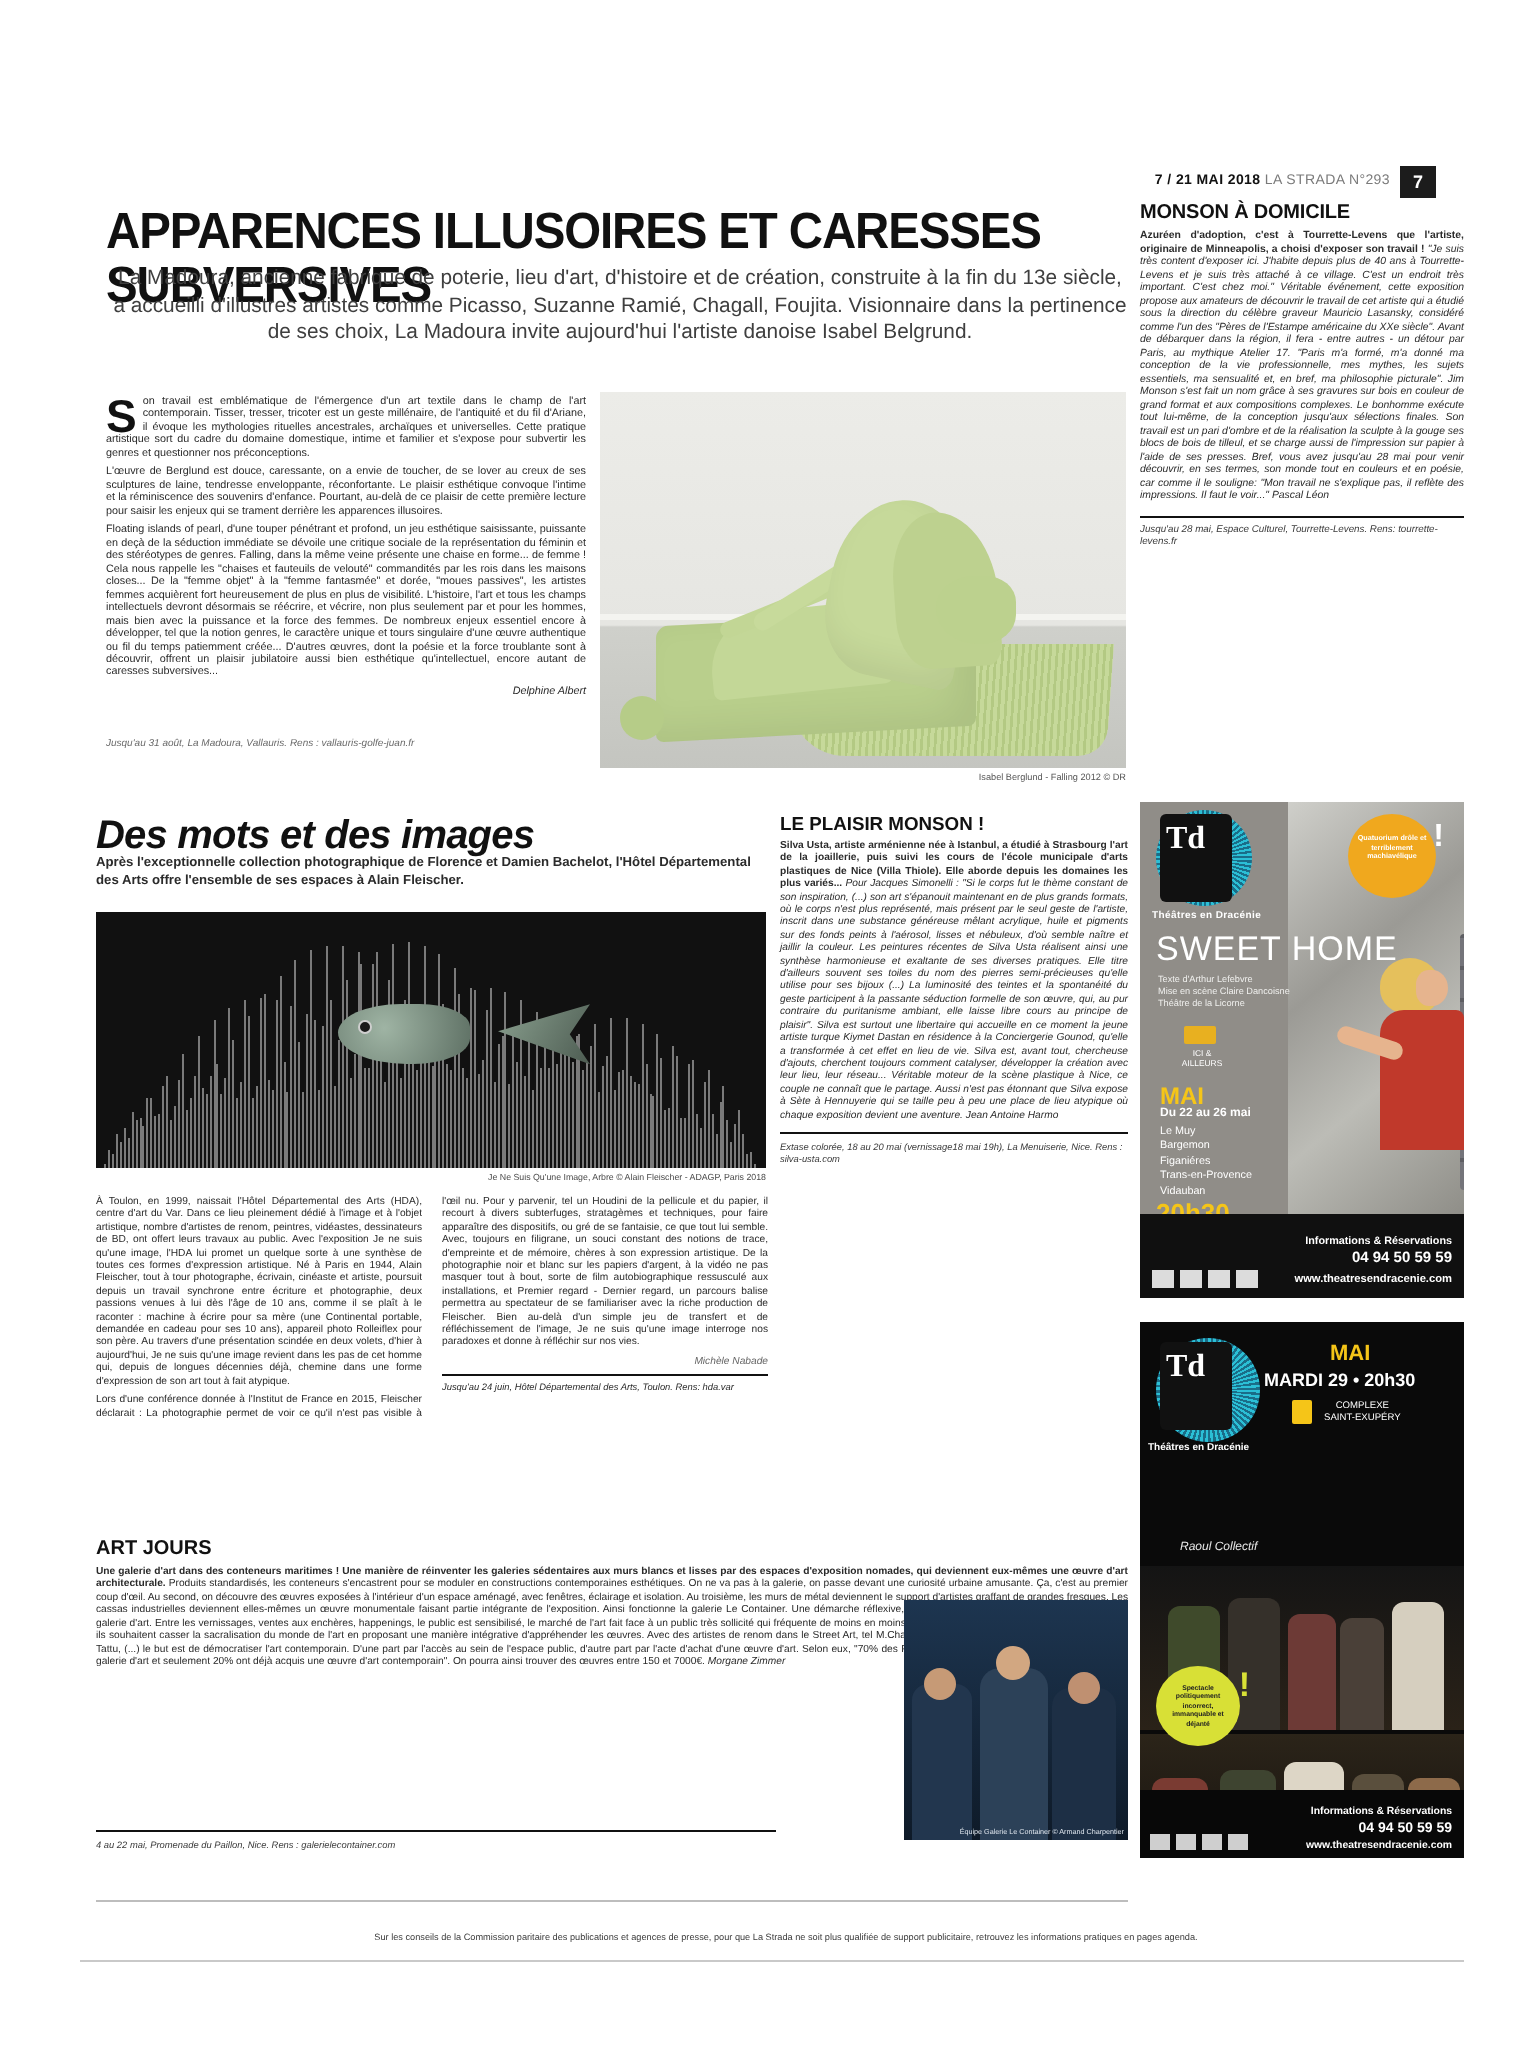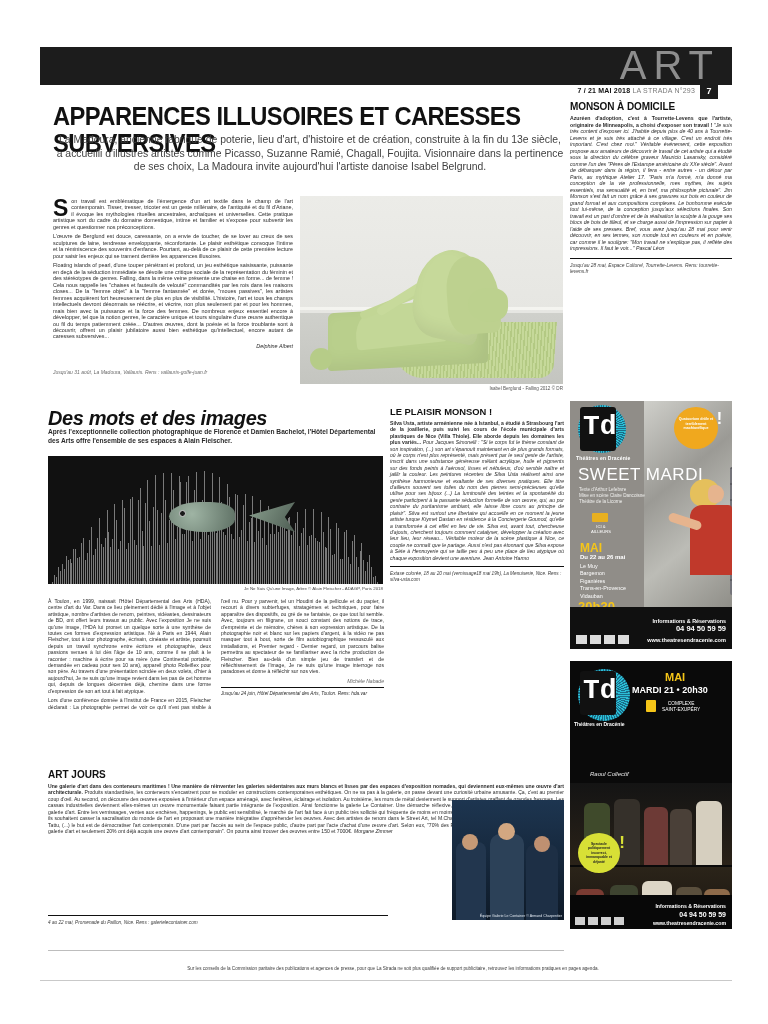--- a/index.html
+++ b/index.html
@@ -134,21 +134,21 @@
     border-radius:2px;
   }
   .ad1 .person-head { position:absolute; right:12px; top:78px; width:30px; height:28px; background:#e5c05c; border-radius:50% 50% 40% 45%; }
   .ad1 .person-face { position:absolute; right:8px; top:84px; width:16px; height:18px; background:#e6b48e; border-radius:40% 50% 50% 40%; }
   .ad1 .person-body { position:absolute; right:0; top:104px; width:42px; height:70px; background:#c0392b; border-radius:12px 4px 0 0; }
   .ad1 .arm { position:absolute; right:30px; top:116px; width:34px; height:9px; background:#e6b48e; border-radius:5px; transform:rotate(18deg); }
   .tdlogo { position:absolute; left:8px; top:4px; width:48px; height:48px; }
   .tdlogo .disc { position:absolute; inset:0; border-radius:50%;
      background:repeating-conic-gradient(#2bbfd6 0 3deg,#1a6d88 3deg 6deg); }
   .tdlogo .blk { position:absolute; left:2px; top:2px; width:36px; height:44px; background:#111; border-radius:3px; }
-  .tdlogo .td { position:absolute; left:5px; top:6px; color:#fff; font-size:28px; font-weight:bold; font-family:Liberation Mono, monospace; }
+  .tdlogo .td { position:absolute; left:5px; top:6px; color:#fff; font-size:16px; font-weight:bold; font-family:Liberation Serif, serif; }
   .ad1 .brand { position:absolute; left:6px; top:54px; font-size:5px; color:#fff; font-weight:bold; letter-spacing:.2px; }
   .ad1 .sweethome { position:absolute; left:8px; top:64px; font-size:17px; color:#fff; letter-spacing:.5px; font-weight:400; white-space:nowrap; }
   .ad1 .subtitle { position:absolute; left:9px; top:86px; font-size:4.6px; color:#f0f0ee; line-height:6.2px; }
   .ad1 .icibadge { position:absolute; left:22px; top:112px; width:16px; height:9px; background:#e8b020; border-radius:1px; }
   .ad1 .icitxt { position:absolute; left:18px; top:123px; font-size:4.2px; color:#fff; text-align:center; width:26px; line-height:5px; }
   .ad1 .mai { position:absolute; left:10px; top:140px; font-size:12px; color:#f5c518; font-weight:bold; }
   .ad1 .dates { position:absolute; left:10px; top:153px; font-size:6px; color:#fff; font-weight:bold; }
   .ad1 .towns { position:absolute; left:10px; top:162px; font-size:5.4px; color:#fff; line-height:7.4px; }
   .ad1 .hour { position:absolute; left:8px; top:198px; font-size:13px; color:#f5c518; font-weight:bold; }
   .ad1 .footer { position:absolute; left:0; right:0; bottom:0; height:42px; background:#101010; }
@@ -273,23 +273,20 @@
     position:absolute; left:48px; top:966px; width:690px;
     font-size:4.6px; color:#3a3a3a; text-align:center;
   }
   .footer-rule2 { position:absolute; left:40px; top:980px; width:692px; border-top:1px solid #c9c9c9; }
 </style>
 </head>
 <body>
 
 <div class="page">
 
-  <div class="masthead">
-    <div class="masthead-title">ART</div>
-  </div>
   <div class="dateline">
     <b>7 / 21 MAI 2018</b>
     <span class="strada">LA STRADA N°293</span>
   </div>
   <div class="pagenum">7</div>
 
   <div class="headline">APPARENCES ILLUSOIRES ET CARESSES SUBVERSIVES</div>
   <div class="standfirst">La Madoura, ancienne fabrique de poterie, lieu d'art, d'histoire et de création, construite à la fin du 13e siècle, a accueilli d'illustres artistes comme Picasso, Suzanne Ramié, Chagall, Foujita. Visionnaire dans la pertinence de ses choix, La Madoura invite aujourd'hui l'artiste danoise Isabel Belgrund.</div>
 
   <div class="lead-col">
@@ -334,21 +331,21 @@
       <div class="person-face"></div>
       <div class="person-body"></div>
       <div class="arm"></div>
     </div>
     <div class="tdlogo">
       <div class="disc"></div>
         <div class="blk"></div>
       <div class="td">Td</div>
     </div>
     <div class="brand">Théâtres en Dracénie</div>
-    <div class="sweethome">SWEET MARDI</div>
+    <div class="sweethome">SWEET HOME</div>
     <div class="subtitle" style="white-space:pre-line">Texte d'Arthur Lefebvre
 Mise en scène Claire Dancoisne
 Théâtre de la Licorne</div>
     <div class="icibadge"></div>
     <div class="icitxt" style="white-space:pre-line">ICI &amp;
 AILLEURS</div>
     <div class="mai">MAI</div>
     <div class="dates">Du 22 au 26 mai</div>
     <div class="towns" style="white-space:pre-line">Le Muy
 Bargemon
@@ -373,21 +370,21 @@
   </div>
 
   <div class="ad2">
     <div class="tdwrap tdlogo">
       <div class="disc"></div>
         <div class="blk"></div>
       <div class="td">Td</div>
     </div>
     <div class="brand">Théâtres en Dracénie</div>
     <div class="mai">MAI</div>
-    <div class="when">MARDI 21 • 20h30</div>
+    <div class="when">MARDI 29 • 20h30</div>
     <div class="vicon"></div>
     <div class="venue" style="white-space:pre-line">COMPLEXE
 SAINT-EXUPÉRY</div>
     <div class="company">Raoul Collectif</div>
     <div class="photo1">
       <div class="actor" style="left:14px;width:26px;height:62px;background:#3f4a2b;"></div>
       <div class="actor" style="left:44px;width:26px;height:66px;background:#35302a;"></div>
       <div class="actor" style="left:74px;width:24px;height:58px;background:#6d3a36;"></div>
       <div class="actor" style="left:100px;width:22px;height:56px;background:#4a4038;"></div>
       <div class="actor" style="left:126px;width:26px;height:64px;background:#d6cfbf;"></div>

